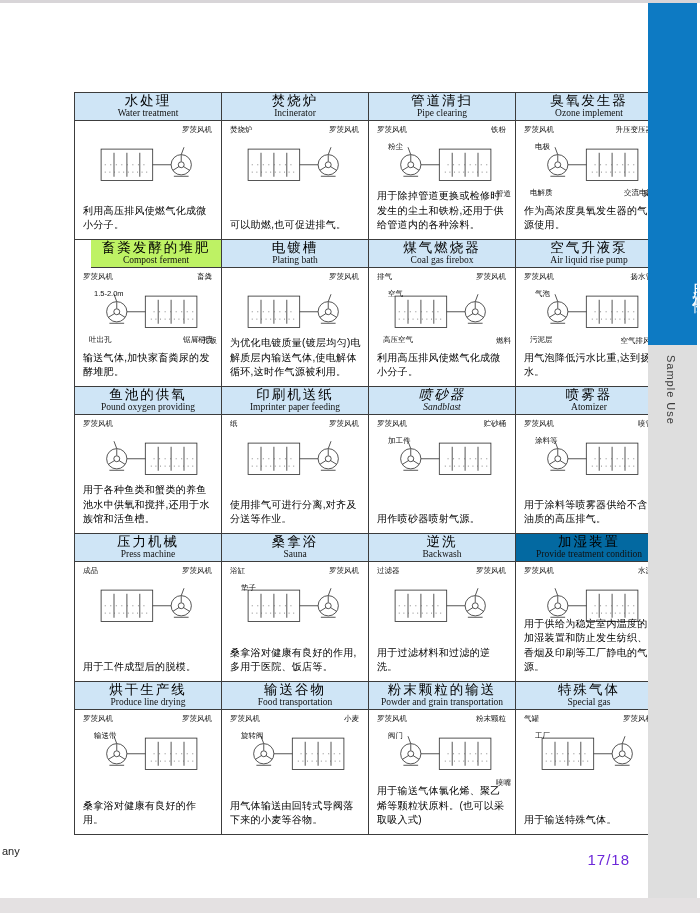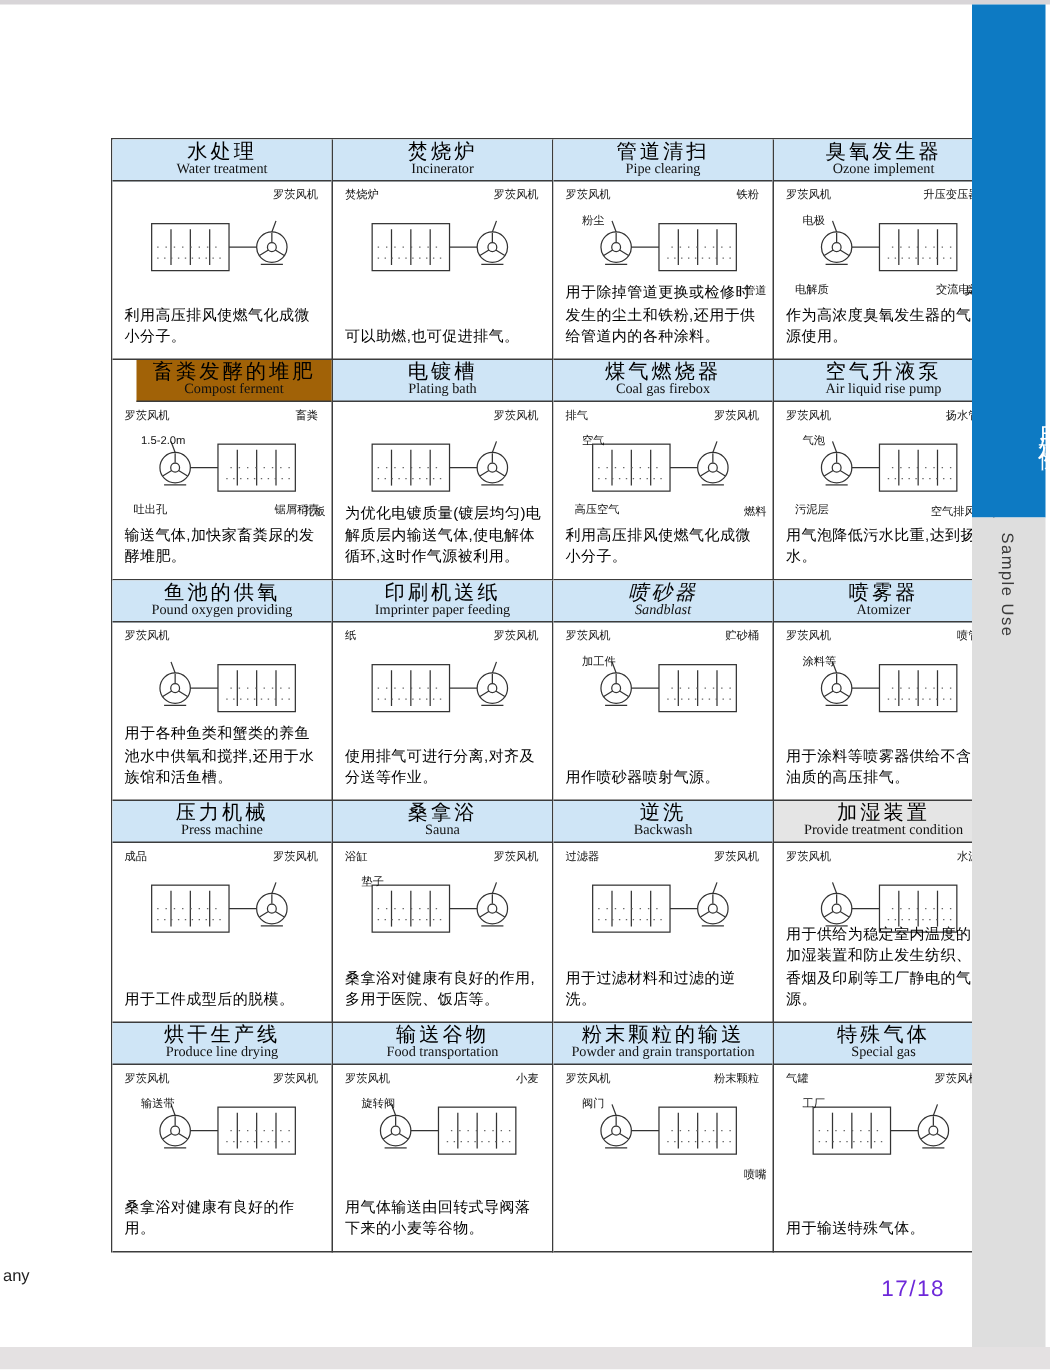--- a/index.html
+++ b/index.html
@@ -204,21 +204,21 @@
           <span class="lbl lbl-1">升压变压器</span>
           <span class="lbl lbl-2">电极</span>
           <span class="lbl lbl-3">臭氧</span>
           <span class="lbl lbl-4">电解质</span>
           <span class="lbl lbl-5">交流电源</span>
         </div>
       <div class="desc">作为高浓度臭氧发生器的气源使用。</div>
     </div>
   </div>
     <div class="cell flip">
-    <div class="cell-header" style="background: #a16207; margin-left: 16px;">
+    <div class="cell-header" style="background: #bef264; margin-left: 16px;">
       <div class="cell-title">畜粪发酵的堆肥</div>
       <div class="cell-sub">Compost ferment</div>
     </div>
     <div class="cell-body">
       <div class="diagram">
         <svg width="132" height="70" viewBox="0 0 132 76">
           <g class="dwg" transform="translate(132,0) scale(-1,1)">
             <rect x="14" y="24" width="56" height="34"></rect>
             <line x1="28" y1="28" x2="28" y2="54"></line>
             <line x1="42" y1="28" x2="42" y2="54"></line>
@@ -556,21 +556,21 @@
             <path d="M104,22 l-3,8"></path>
           </g>
         </svg>
       <span class="lbl lbl-0">罗茨风机</span>
           <span class="lbl lbl-1">过滤器</span>
         </div>
       <div class="desc">用于过滤材料和过滤的逆洗。</div>
     </div>
   </div>
     <div class="cell flip">
-    <div class="cell-header" style="background: #e5e5e5;">
+    <div class="cell-header" style="background: #0369a1;">
       <div class="cell-title">加湿装置</div>
       <div class="cell-sub">Provide treatment condition</div>
     </div>
     <div class="cell-body">
       <div class="diagram">
         <svg width="132" height="70" viewBox="0 0 132 76">
           <g class="dwg" transform="translate(132,0) scale(-1,1)">
             <rect x="14" y="24" width="56" height="34"></rect>
             <line x1="28" y1="28" x2="28" y2="54"></line>
             <line x1="42" y1="28" x2="42" y2="54"></line>
@@ -680,20 +680,21 @@
               <path d="M93,53.5 h16"></path>
             </g>
             <path d="M104,22 l-3,8"></path>
           </g>
         </svg>
       <span class="lbl lbl-0">罗茨风机</span>
           <span class="lbl lbl-1">粉末颗粒</span>
           <span class="lbl lbl-2">阀门</span>
           <span class="lbl lbl-3">喷嘴</span>
         </div>
+      <div class="desc">用于输送气体氯化烯、聚乙烯等颗粒状原料。(也可以采取吸入式)</div>
     </div>
   </div>
     <div class="cell">
     <div class="cell-header" style="background: rgb(207, 229, 246);">
       <div class="cell-title">特殊气体</div>
       <div class="cell-sub">Special gas</div>
     </div>
     <div class="cell-body">
       <div class="diagram">
         <svg width="132" height="70" viewBox="0 0 132 76">

